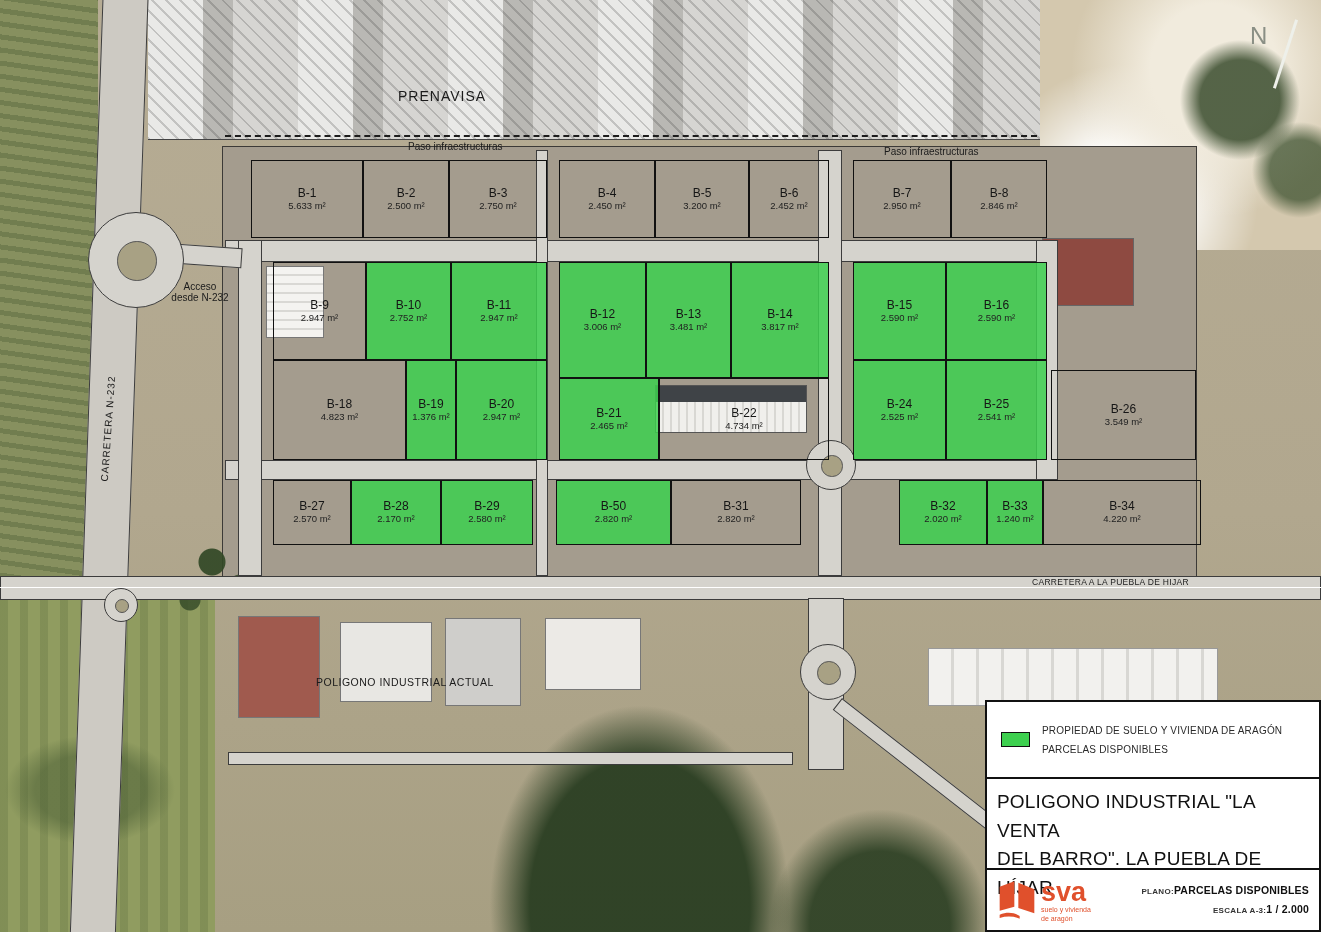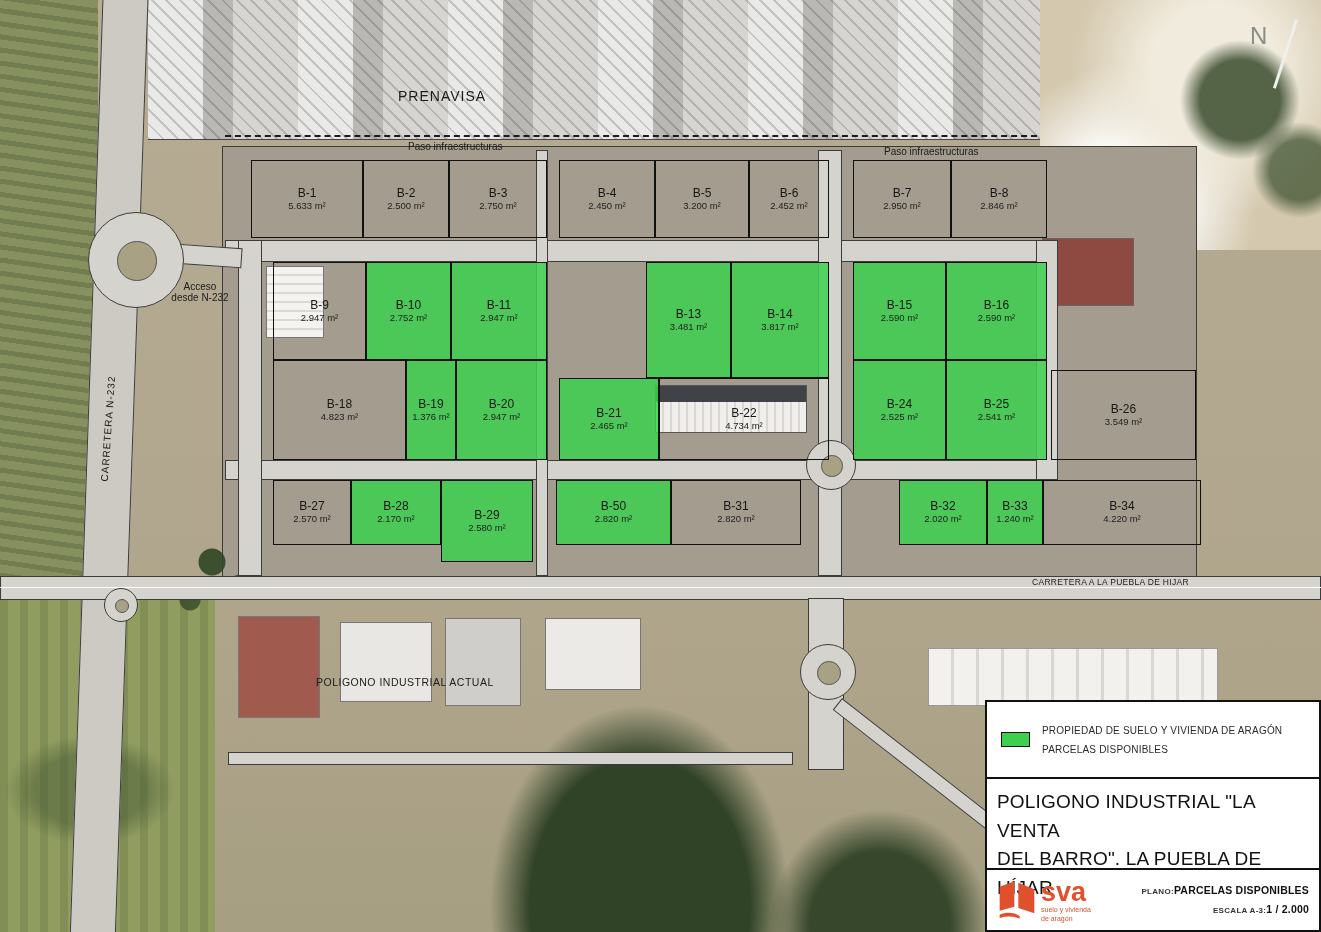--- a/index.html
+++ b/index.html
@@ -190,20 +190,24 @@
         <div class="p-area">2.947 m²</div>
       </div>
       <div class="parcel available" style="left: 355px; top: 262px; width: 85px; height: 98px; background: rgba(61, 208, 79, 0.85);">
         <div class="p-label">B-10</div>
         <div class="p-area">2.752 m²</div>
       </div>
       <div class="parcel available" style="left: 440px; top: 262px; width: 96px; height: 98px; background: rgba(61, 208, 79, 0.85);">
         <div class="p-label">B-11</div>
         <div class="p-area">2.947 m²</div>
       </div>
+      <div class="parcel available" style="left: 548px; top: 262px; width: 87px; height: 116px; background: rgba(61, 208, 79, 0.85);">
+        <div class="p-label">B-12</div>
+        <div class="p-area">3.006 m²</div>
+      </div>
       <div class="parcel available" style="left: 635px; top: 262px; width: 85px; height: 116px; background: rgba(61, 208, 79, 0.85);">
         <div class="p-label">B-13</div>
         <div class="p-area">3.481 m²</div>
       </div>
       <div class="parcel available" style="left: 720px; top: 262px; width: 98px; height: 116px; background: rgba(61, 208, 79, 0.85);">
         <div class="p-label">B-14</div>
         <div class="p-area">3.817 m²</div>
       </div>
       <div class="parcel available" style="left: 842px; top: 262px; width: 93px; height: 98px; background: rgba(61, 208, 79, 0.85);">
         <div class="p-label">B-15</div>
@@ -246,21 +250,21 @@
         <div class="p-area">3.549 m²</div>
       </div>
       <div class="parcel" style="left: 262px; top: 480px; width: 78px; height: 65px;">
         <div class="p-label">B-27</div>
         <div class="p-area">2.570 m²</div>
       </div>
       <div class="parcel available" style="left: 340px; top: 480px; width: 90px; height: 65px; background: rgba(61, 208, 79, 0.85);">
         <div class="p-label">B-28</div>
         <div class="p-area">2.170 m²</div>
       </div>
-      <div class="parcel available" style="left: 430px; top: 480px; width: 92px; height: 82px; background: rgba(61, 208, 79, 0.85);">
+      <div class="parcel available" style="left: 430px; top: 480px; width: 92px; height: 65px; background: rgba(61, 208, 79, 0.85);">
         <div class="p-label">B-29</div>
         <div class="p-area">2.580 m²</div>
       </div>
       <div class="parcel available" style="left: 545px; top: 480px; width: 115px; height: 65px; background: rgba(61, 208, 79, 0.85);">
         <div class="p-label">B-50</div>
         <div class="p-area">2.820 m²</div>
       </div>
       <div class="parcel" style="left: 660px; top: 480px; width: 130px; height: 65px;">
         <div class="p-label">B-31</div>
         <div class="p-area">2.820 m²</div>

